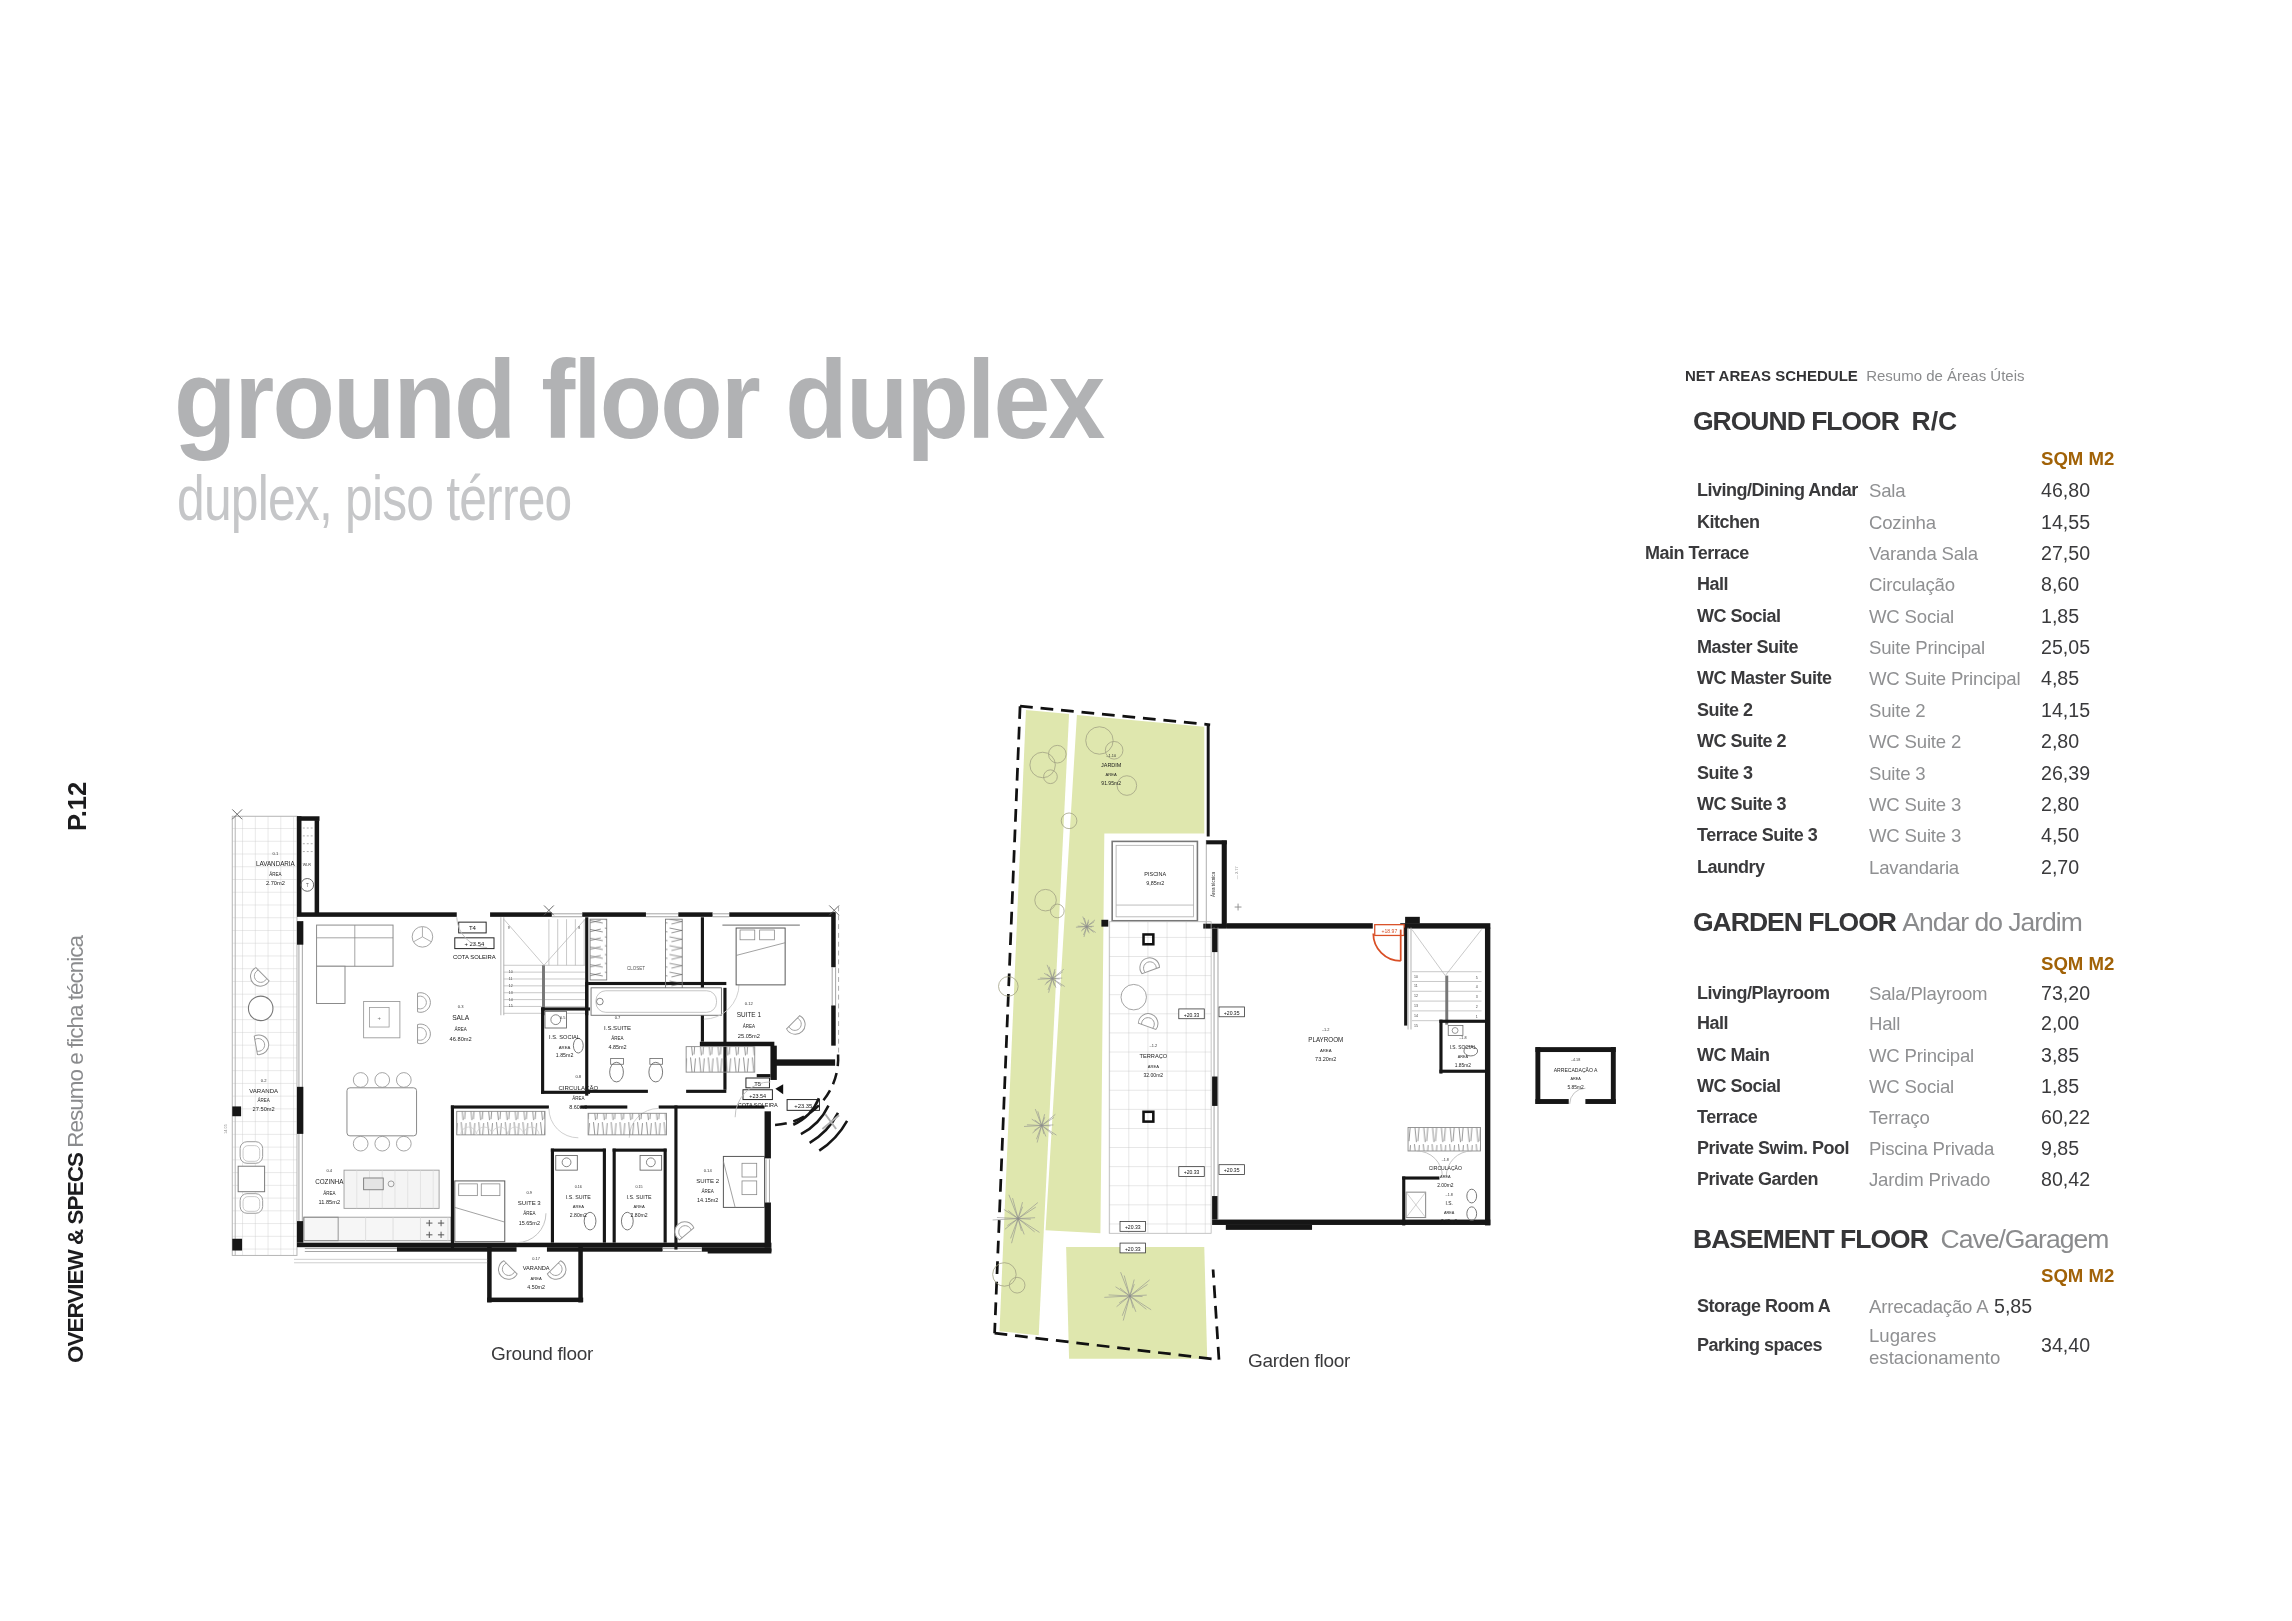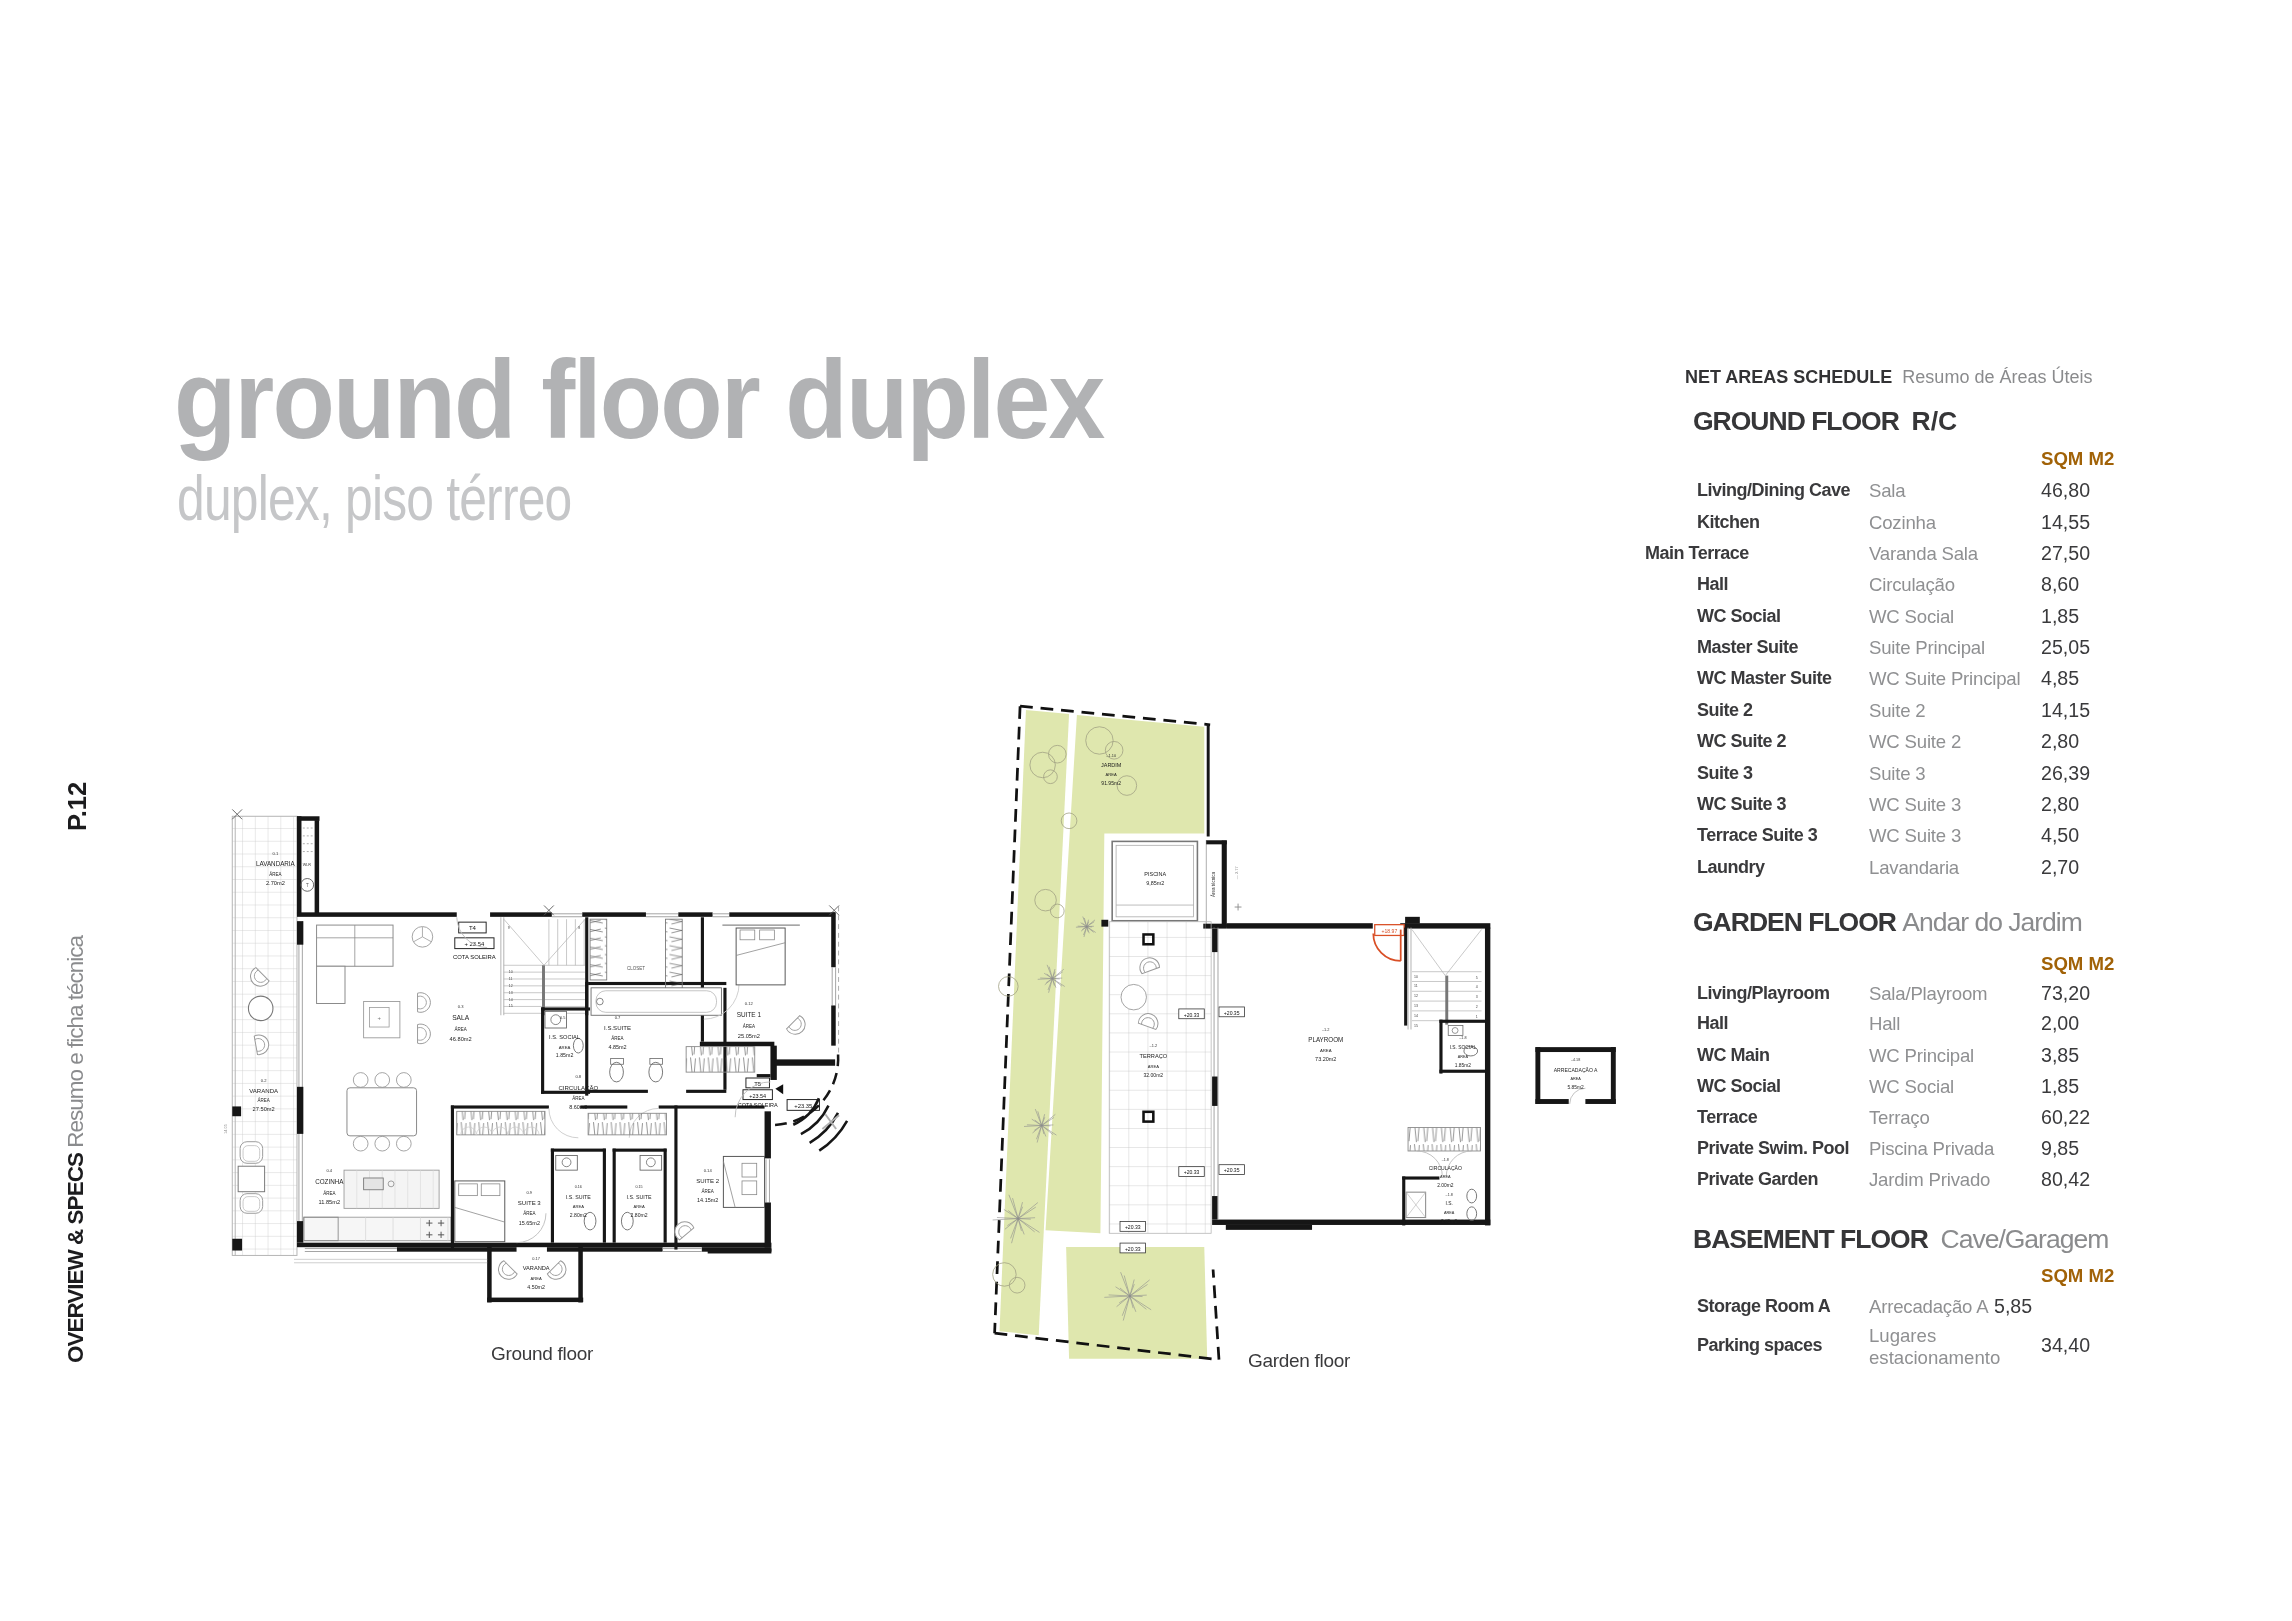--- a/index.html
+++ b/index.html
@@ -7,42 +7,42 @@
        font-family:"Liberation Sans", sans-serif;overflow:hidden;}
   .abs{position:absolute;white-space:nowrap;}
   svg text{font-family:"Liberation Sans", sans-serif;}
   .title{left:174px;top:336px;font-size:111px;font-weight:700;color:#b1b2b4;letter-spacing:-2px;transform:scaleX(0.92);transform-origin:0 0;}
   .subtitle{left:177px;top:462px;font-size:63px;font-weight:400;color:#c5c6c8;letter-spacing:-1px;transform:scaleX(0.79);transform-origin:0 0;}
   .rot{transform:rotate(-90deg);transform-origin:0 0;}
   .p12{left:63px;top:831px;font-size:25.5px;font-weight:700;color:#1c1c1e;}
   .ovw{left:63px;top:1363px;font-size:22.5px;font-weight:700;color:#1c1c1e;letter-spacing:-1px;}
   .ovw .gr{font-weight:400;color:#8a8b8d;}
   .caption{font-size:19px;color:#3a3a3c;letter-spacing:-0.3px;}
-  .th1{font-size:18px;font-weight:700;color:#333335;}
+  .th1{font-size:15px;font-weight:700;color:#333335;}
   .th1 .gr{font-weight:400;color:#8a8b8d;}
   .th2{font-size:26.5px;font-weight:700;color:#363638;letter-spacing:-1px;}
   .th2 .gr{font-weight:400;color:#8a8b8d;}
   .sqm{font-size:18.6px;font-weight:700;color:#a16207;}
   .en{font-size:18px;font-weight:700;color:#3a3a3c;letter-spacing:-0.5px;}
   .pt{font-size:18.6px;font-weight:400;color:#8f9092;letter-spacing:-0.2px;}
   .num{font-size:19.6px;font-weight:400;color:#3a3a3c;}
   .pt2{font-size:18.6px;font-weight:400;color:#8f9092;white-space:normal;width:196px;line-height:21.6px;}
 </style>
 </head>
 <body>
 <div class="abs title">ground floor duplex</div>
 <div class="abs subtitle">duplex, piso térreo</div>
 <div class="abs rot p12">P.12</div>
 <div class="abs rot ovw">OVERVIEW &amp; SPECS <span class="gr">Resumo e ficha técnica</span></div>
 <div class="abs caption" style="left:491px;top:1343px;">Ground floor</div>
 <div class="abs caption" style="left:1248px;top:1350px;">Garden floor</div>
 <div class="abs th1" style="left:1685px;top:367px;">NET AREAS SCHEDULE <span class="gr">&nbsp;Resumo de Áreas Úteis</span></div>
 <div class="abs th2" style="left:1693px;top:406px;">GROUND FLOOR&nbsp; <span style="letter-spacing:0">R/C</span></div>
 <div class="abs sqm" style="left:2041px;top:448px;">SQM M2</div>
-<div class="abs en" style="left:1697px;top:480px;">Living/Dining Cave</div>
+<div class="abs en" style="left:1697px;top:480px;">Living/Dining Andar</div>
 <div class="abs pt" style="left:1869px;top:480px;">Sala</div>
 <div class="abs num" style="left:2041px;top:479px;">46,80</div>
 <div class="abs en" style="left:1697px;top:512px;">Kitchen</div>
 <div class="abs pt" style="left:1869px;top:512px;">Cozinha</div>
 <div class="abs num" style="left:2041px;top:511px;">14,55</div>
 <div class="abs en" style="left:1645px;top:543px;">Main Terrace</div>
 <div class="abs pt" style="left:1869px;top:543px;">Varanda Sala</div>
 <div class="abs num" style="left:2041px;top:542px;">27,50</div>
 <div class="abs en" style="left:1697px;top:574px;">Hall</div>
 <div class="abs pt" style="left:1869px;top:574px;">Circulação</div>

